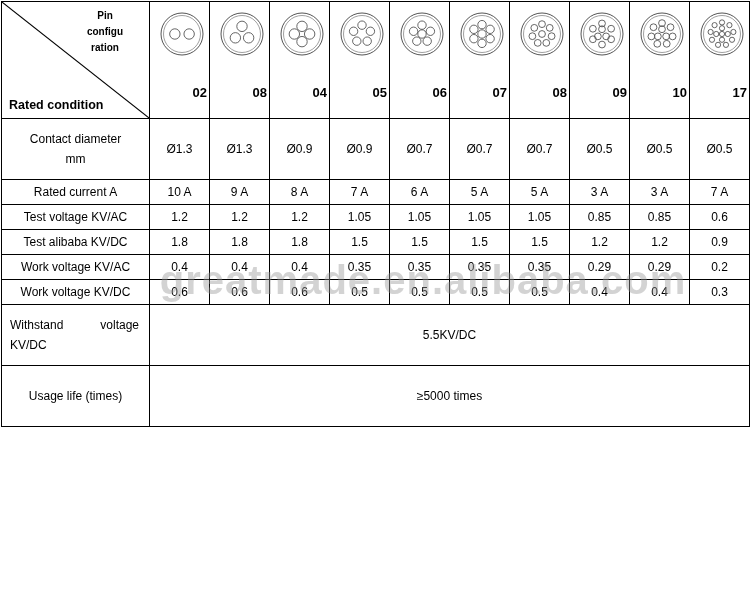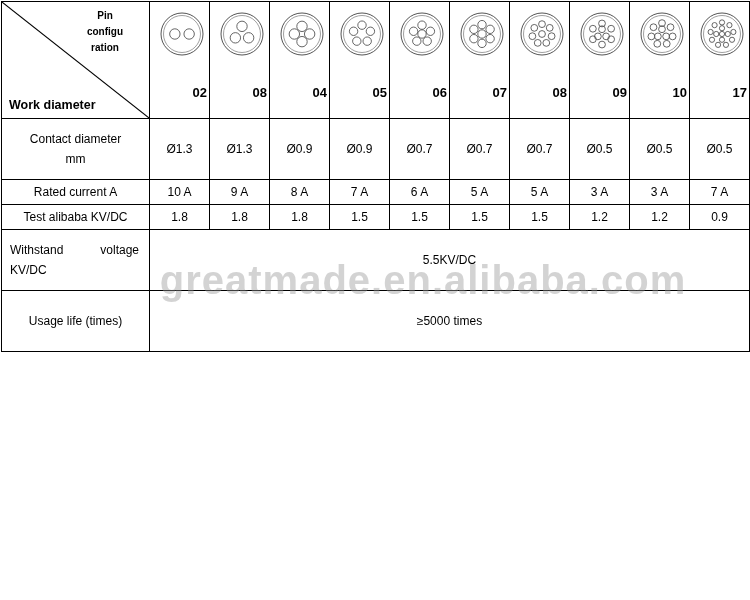--- a/index.html
+++ b/index.html
@@ -139,21 +139,21 @@
     <tr>
       <td class="corner">
         <svg class="diag" viewBox="0 0 148 112" preserveAspectRatio="none">
           <line x1="0" y1="0" x2="148" y2="112" stroke="#000" stroke-width="1"></line>
         </svg>
         <div class="pin-label">
           <div>Pin</div>
           <div>configu</div>
           <div>ration</div>
         </div>
-        <div class="work-label">Work diameter</div>
+        <div class="work-label">Rated condition</div>
       </td>
     <td class="conn-head">
           <div class="conn-wrap">
             <span><svg class="conn-svg" width="50" height="50" viewBox="0 0 50 50">
                 <circle cx="25" cy="25" r="21" fill="none" stroke="#555" stroke-width="1"></circle>
                 <circle cx="25" cy="25" r="18.5" fill="none" stroke="#777" stroke-width="0.7"></circle>
                 <circle cx="17.86" cy="25.00" r="5.2" fill="none" stroke="#555" stroke-width="0.9"></circle>
                 <circle cx="32.14" cy="25.00" r="5.2" fill="none" stroke="#555" stroke-width="0.9"></circle>
               </svg></span>
             <span class="conn-num">02</span>
@@ -333,34 +333,79 @@
         <td>7 A</td>
         <td>6 A</td>
         <td>5 A</td>
         <td>5 A</td>
         <td>3 A</td>
         <td>3 A</td>
         <td>7 A</td>
       </tr>
       <tr>
         <td class="rowlabel">
+          <span class="two-line">Test voltage KV/AC</span>
+        </td>
+        <td>1.2</td>
+        <td>1.2</td>
+        <td>1.2</td>
+        <td>1.05</td>
+        <td>1.05</td>
+        <td>1.05</td>
+        <td>1.05</td>
+        <td>0.85</td>
+        <td>0.85</td>
+        <td>0.6</td>
+      </tr>
+      <tr>
+        <td class="rowlabel">
           <span class="two-line">Test alibaba KV/DC</span>
         </td>
         <td>1.8</td>
         <td>1.8</td>
         <td>1.8</td>
         <td>1.5</td>
         <td>1.5</td>
         <td>1.5</td>
         <td>1.5</td>
         <td>1.2</td>
         <td>1.2</td>
         <td>0.9</td>
       </tr>
       <tr>
+        <td class="rowlabel">
+          <span class="two-line">Work voltage KV/AC</span>
+        </td>
+        <td>0.4</td>
+        <td>0.4</td>
+        <td>0.4</td>
+        <td>0.35</td>
+        <td>0.35</td>
+        <td>0.35</td>
+        <td>0.35</td>
+        <td>0.29</td>
+        <td>0.29</td>
+        <td>0.2</td>
+      </tr>
+      <tr>
+        <td class="rowlabel">
+          <span class="two-line">Work voltage KV/DC</span>
+        </td>
+        <td>0.6</td>
+        <td>0.6</td>
+        <td>0.6</td>
+        <td>0.5</td>
+        <td>0.5</td>
+        <td>0.5</td>
+        <td>0.5</td>
+        <td>0.4</td>
+        <td>0.4</td>
+        <td>0.3</td>
+      </tr>
+      <tr>
         <td class="rowlabel tall just">
           <span class="two-line">Withstand voltage</span>
           <span class="two-line">KV/DC</span>
         </td>
         <td class="span-val" colspan="10">5.5KV/DC</td>
       </tr>
       <tr>
         <td class="rowlabel tall">
           <span class="two-line">Usage life (times)</span>
         </td>

